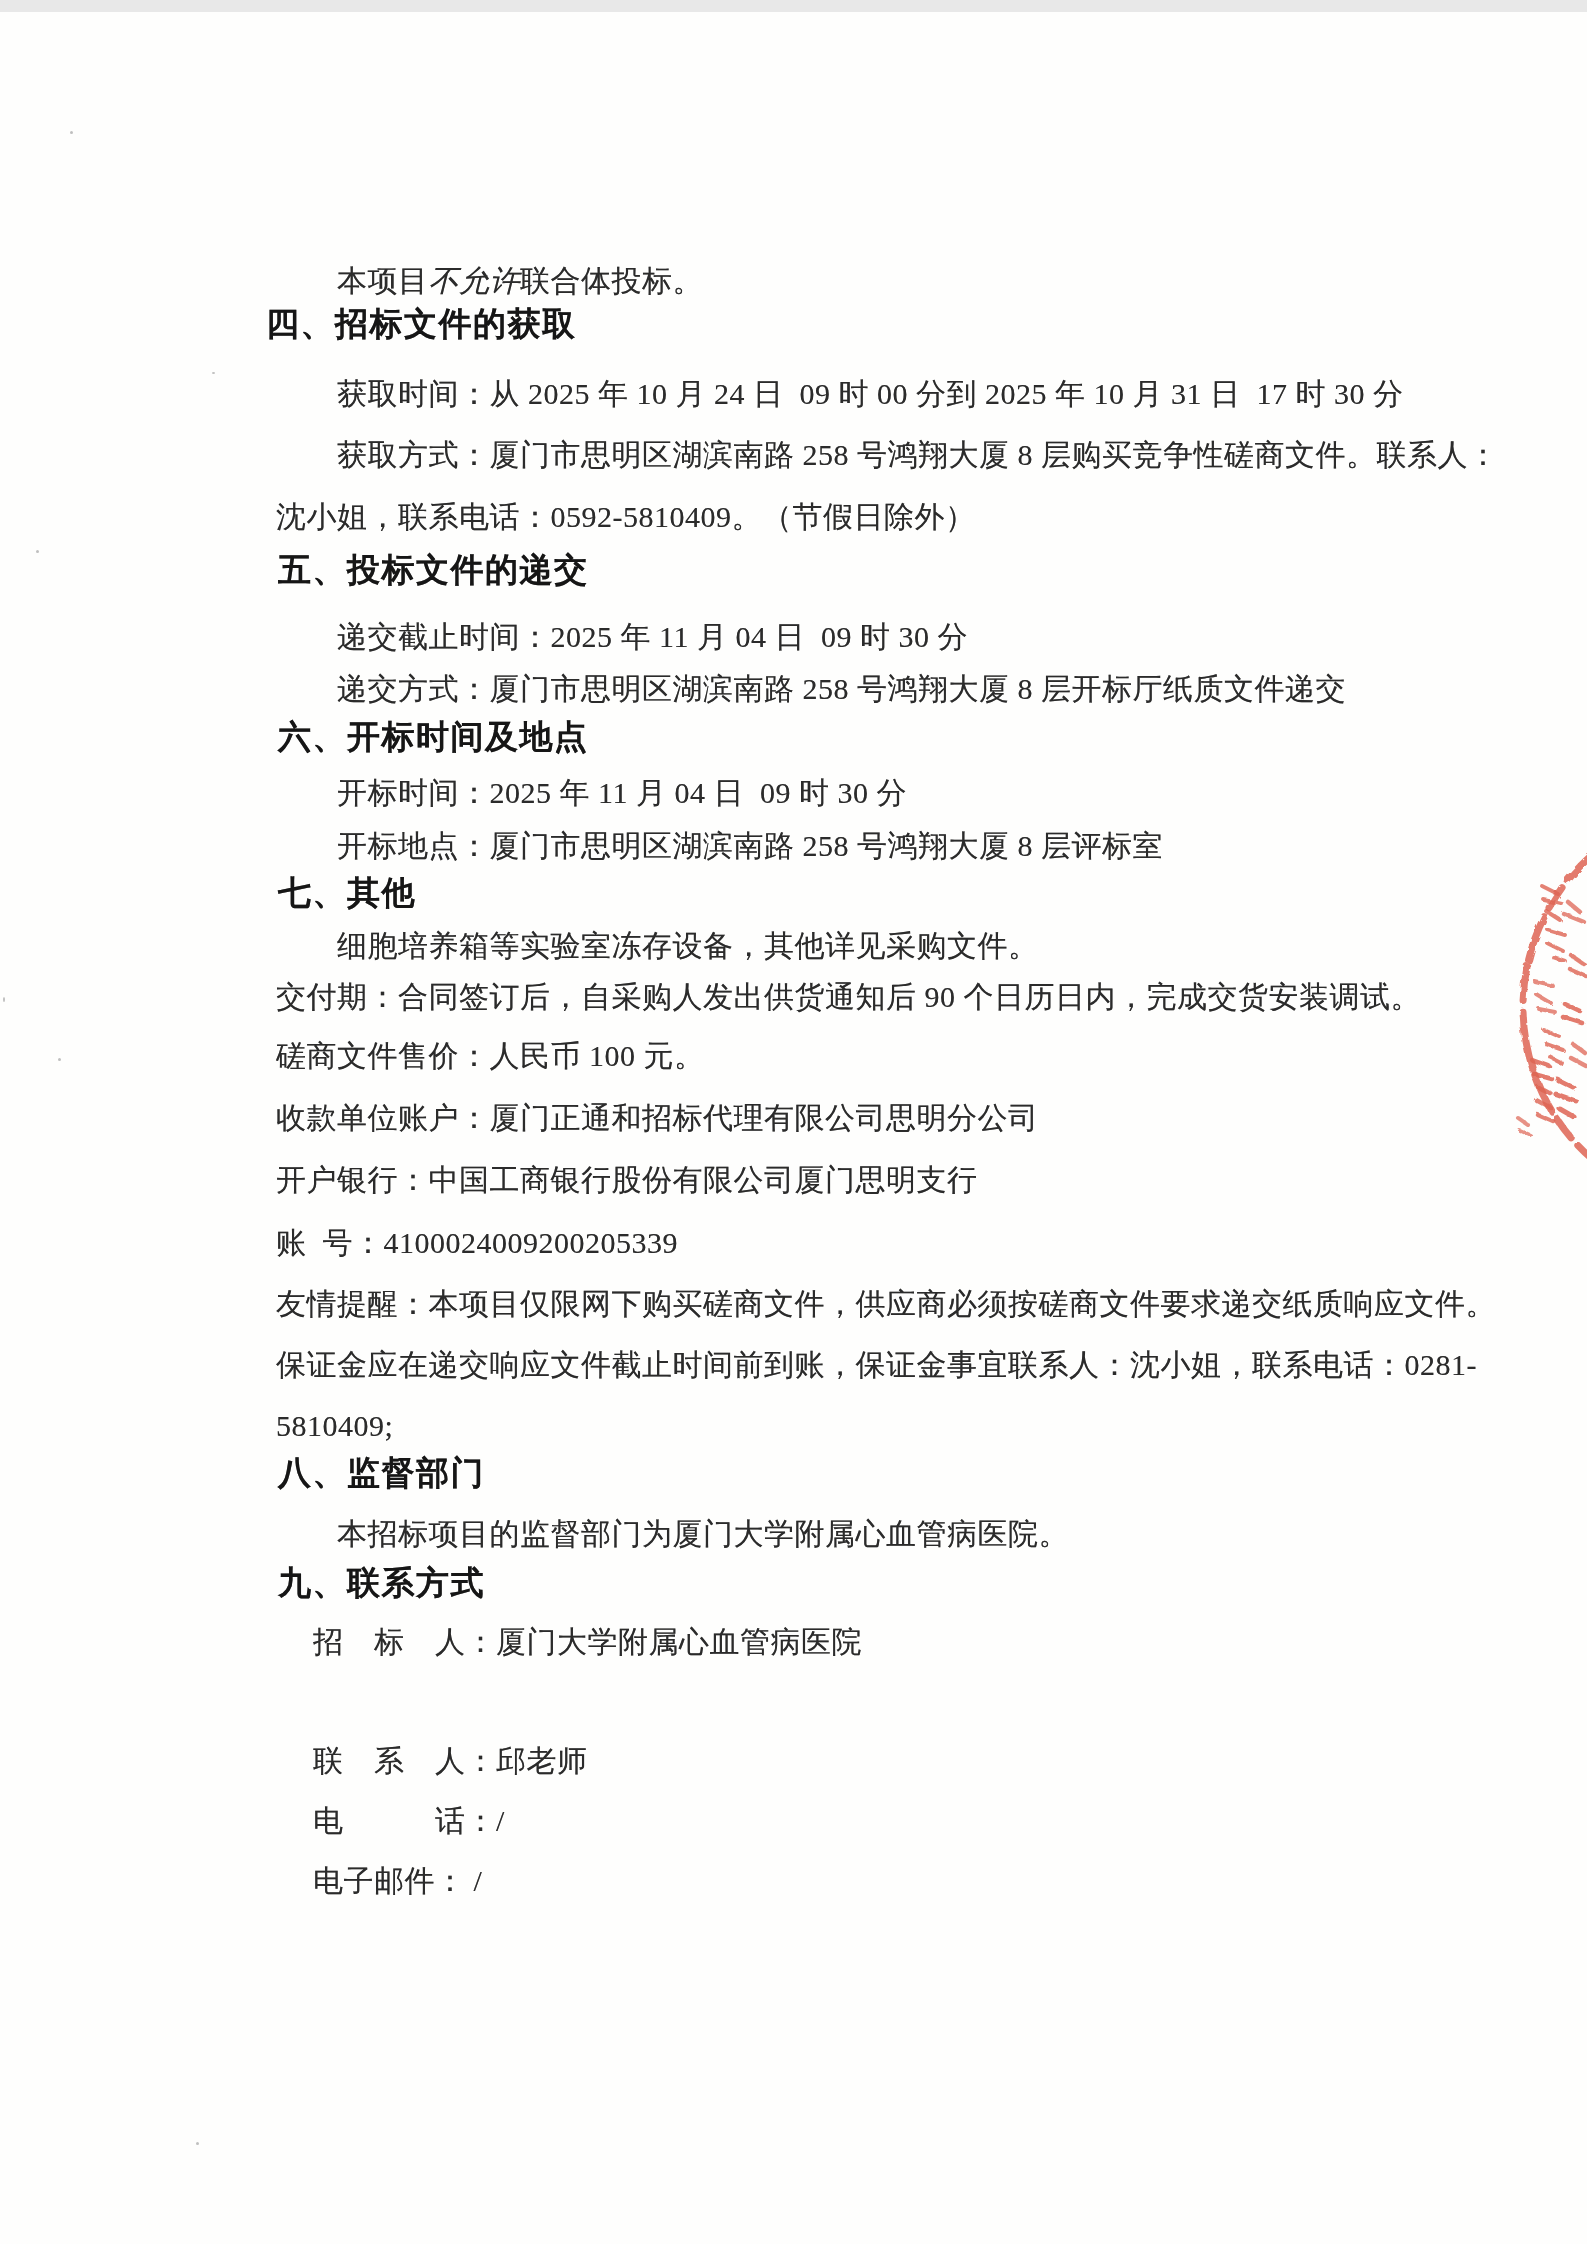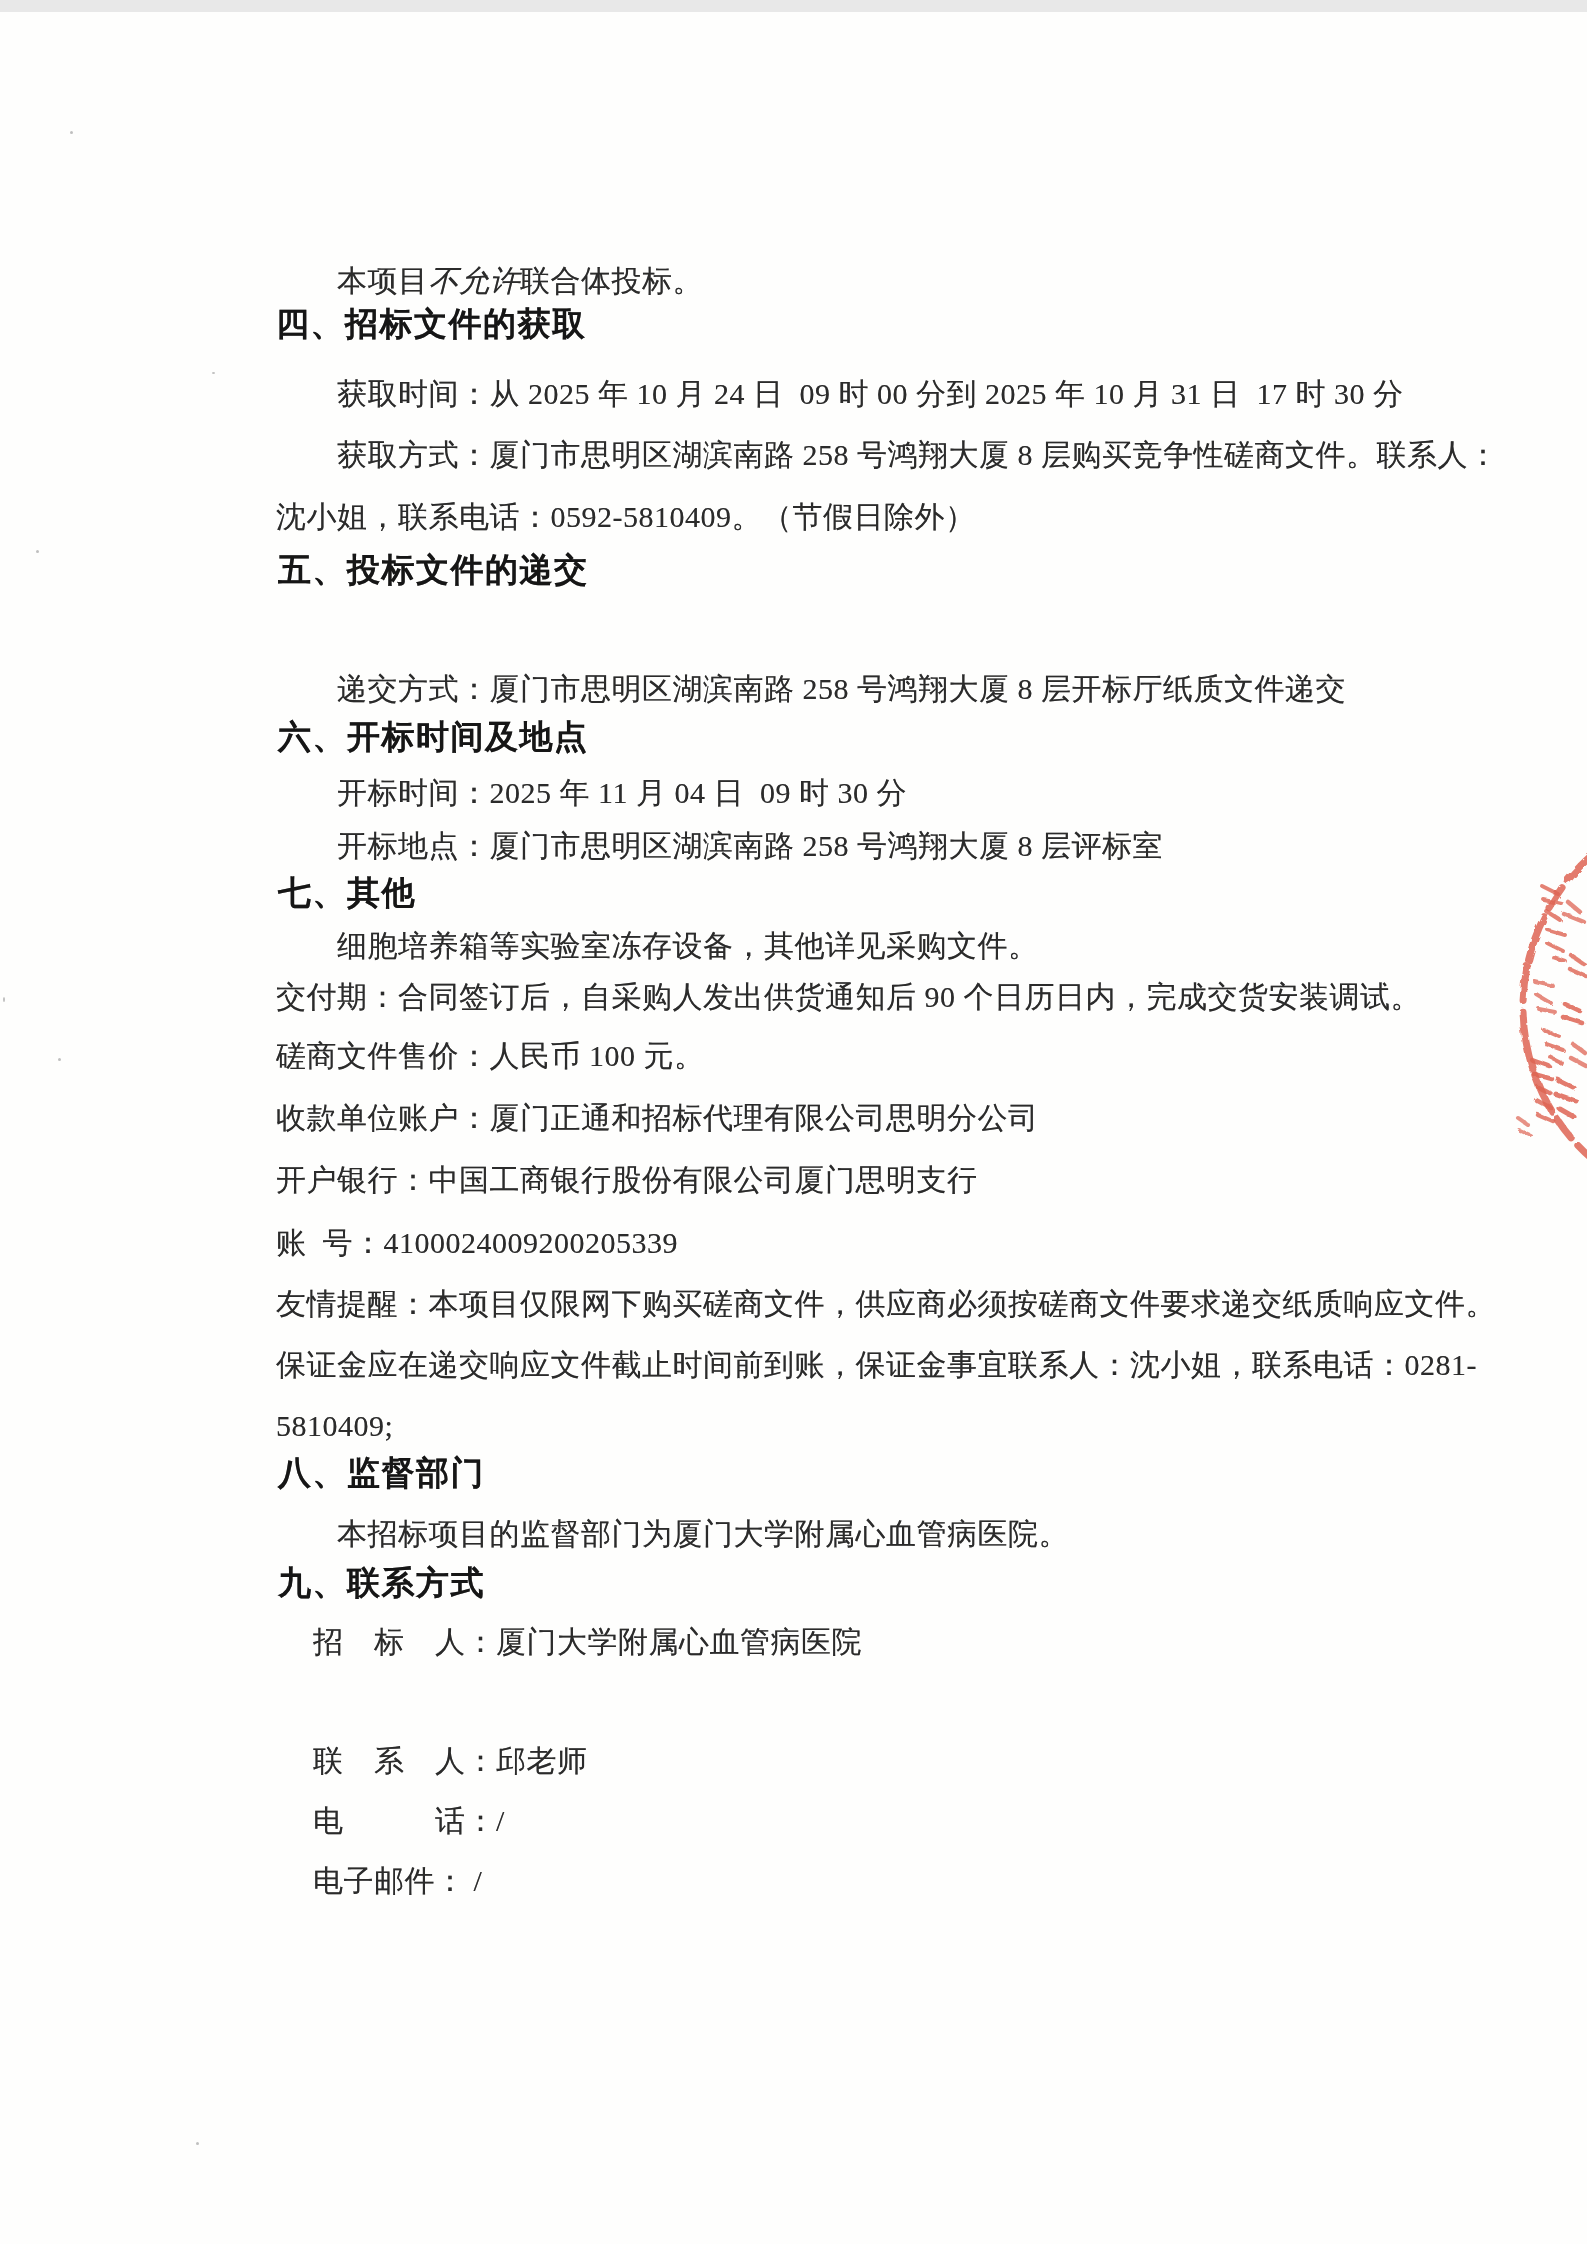--- a/index.html
+++ b/index.html
@@ -45,26 +45,27 @@
     opacity:0.88;
   }
 </style>
 </head>
 <body>
 
 <div class="page">
 
   <div class="ln" style="left:337px;top:250px"><span>本项目</span><span class="em">不允许</span><span>联合体投标。</span></div>
 
-  <div class="hd" style="left:276px;top:292px">四、招标文件的获取</div>
+  <div class="hd" style="left:266px;top:292px">四、招标文件的获取</div>
   <div class="ln" style="left:337px;top:363px">获取时间：从 2025 年 10 月 24 日  09 时 00 分到 2025 年 10 月 31 日  17 时 30 分</div>
   <div class="ln" style="left:337px;top:424px">获取方式：厦门市思明区湖滨南路 258 号鸿翔大厦 8 层购买竞争性磋商文件。联系人：</div>
   <div class="ln" style="left:276px;top:486px">沈小姐，联系电话：0592-5810409。（节假日除外）</div>
 
   <div class="hd" style="left:278px;top:538px">五、投标文件的递交</div>
+  <div class="ln" style="left:337px;top:606px">递交截止时间：2025 年 11 月 04 日  09 时 30 分</div>
   <div class="ln" style="left:337px;top:658px">递交方式：厦门市思明区湖滨南路 258 号鸿翔大厦 8 层开标厅纸质文件递交</div>
 
   <div class="hd" style="left:278px;top:705px">六、开标时间及地点</div>
   <div class="ln" style="left:337px;top:762px">开标时间：2025 年 11 月 04 日  09 时 30 分</div>
   <div class="ln" style="left:337px;top:815px">开标地点：厦门市思明区湖滨南路 258 号鸿翔大厦 8 层评标室</div>
 
   <div class="hd" style="left:278px;top:861px">七、其他</div>
   <div class="ln" style="left:337px;top:915px">细胞培养箱等实验室冻存设备，其他详见采购文件。</div>
   <div class="ln" style="left:276px;top:966px">交付期：合同签订后，自采购人发出供货通知后 90 个日历日内，完成交货安装调试。</div>
   <div class="ln" style="left:276px;top:1025px">磋商文件售价：人民币 100 元。</div>

